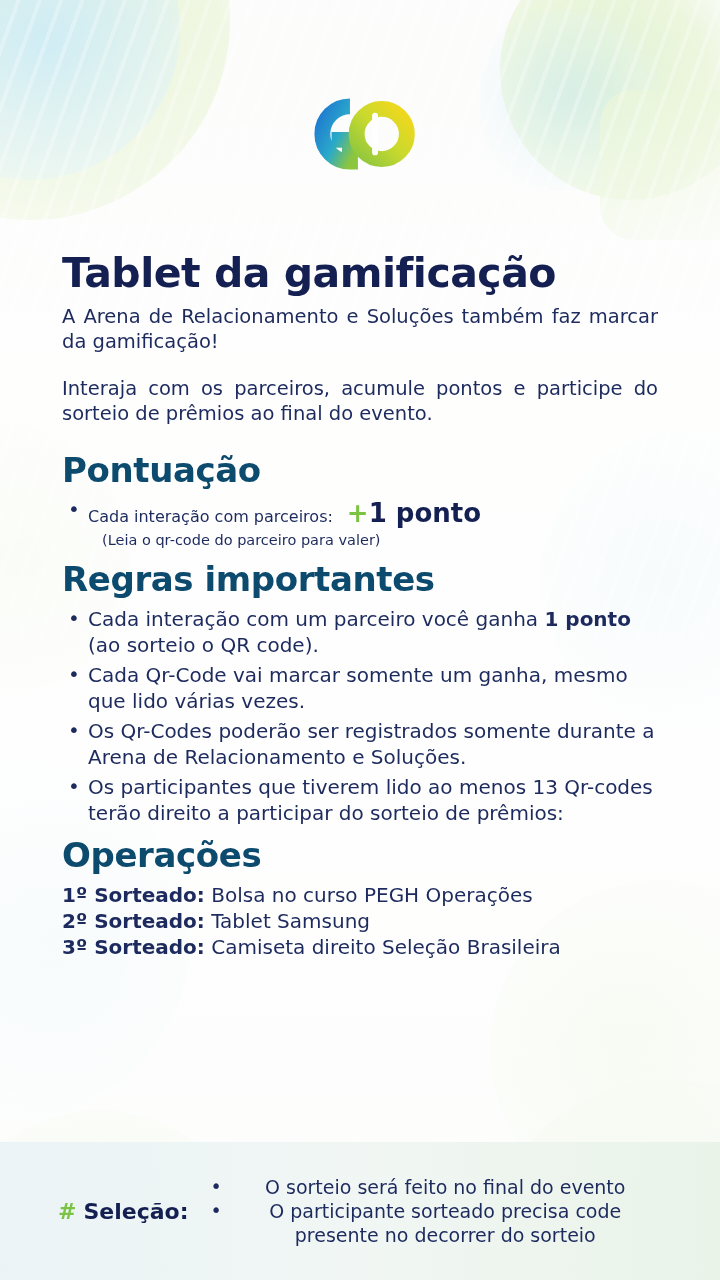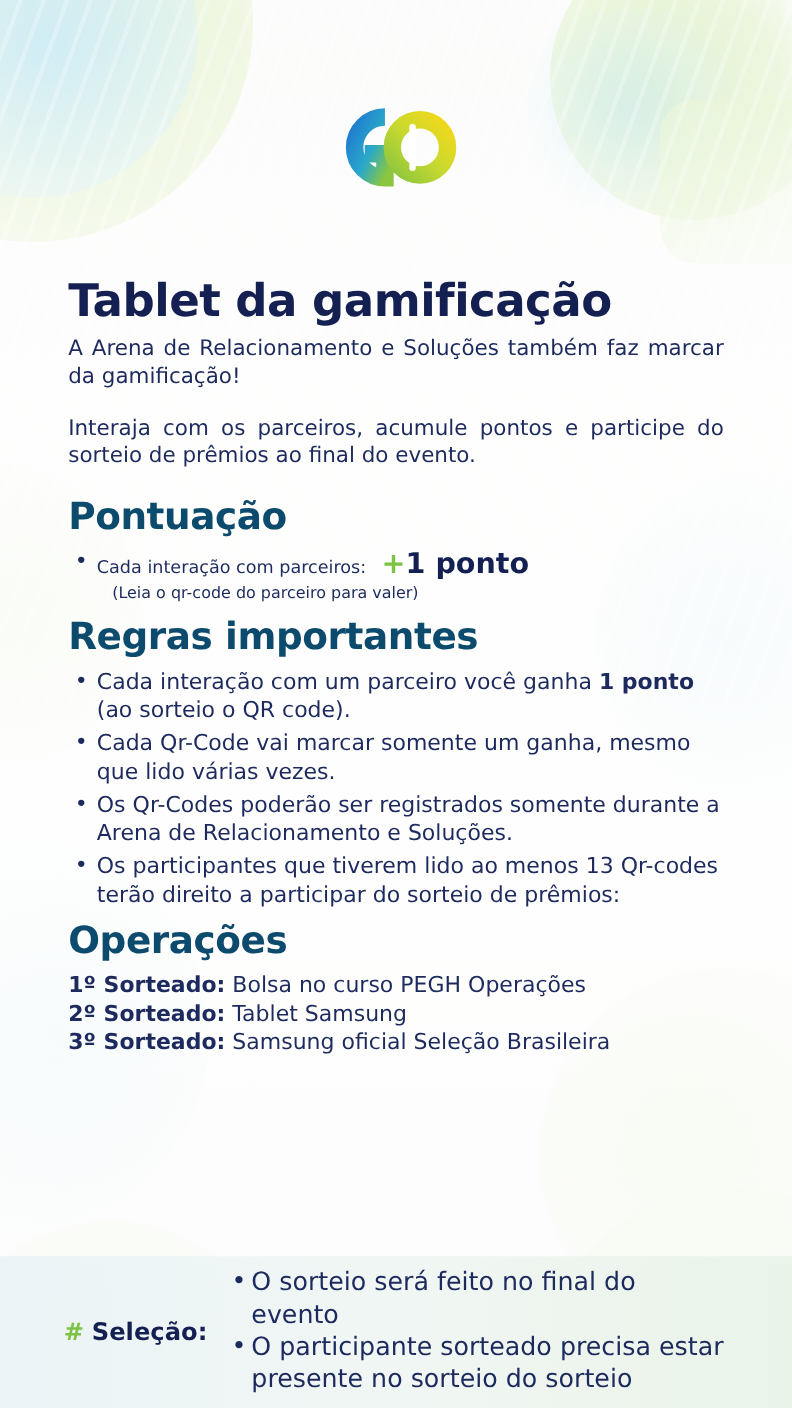--- a/index.html
+++ b/index.html
@@ -238,23 +238,24 @@
   }
   .hash { color: #7cc243; font-weight: bold; font-size: 22px; }
   .footer-list {
     list-style: none;
     margin: 0;
     padding: 0;
   }
   .footer-list li {
     position: relative;
     padding-left: 22px;
-    font-size: 23px;
+    font-size: 19px;
     line-height: 1.28;
     color: #1d2a5e;
+    text-align: center;
   }
   .footer-list li::before {
     content: "•";
     position: absolute;
     left: 4px;
     top: -1px;
     color: #1d2a5e;
   }
 </style>
 </head>
@@ -321,29 +322,29 @@
       <li><span>Cada interação com um parceiro você ganha </span><b>1 ponto</b><span> (ao sorteio o QR code).</span></li>
       <li><span>Cada Qr-Code vai marcar somente um ganha, mesmo que lido várias vezes.</span></li>
       <li><span>Os Qr-Codes poderão ser registrados somente durante a Arena de Relacionamento e Soluções.</span></li>
       <li><span>Os participantes que tiverem lido ao menos 13 Qr-codes terão direito a participar do sorteio de prêmios:</span></li>
     </ul>
 
     <h2 class="section tight">Operações</h2>
     <div class="prizes">
       <div class="prize-line"><b>1º Sorteado:</b> <span>Bolsa no curso PEGH Operações</span></div>
       <div class="prize-line"><b>2º Sorteado:</b> <span>Tablet Samsung</span></div>
-      <div class="prize-line"><b>3º Sorteado:</b> <span>Samsung oficial Seleção Brasileira</span></div>
+      <div class="prize-line"><b>3º Sorteado:</b> <span>Camiseta direito Seleção Brasileira</span></div>
     </div>
 
   </div>
 
   <div class="footer">
     <div class="footer-label">
       <span class="hash">#</span>
       <span>Seleção:</span>
     </div>
     <ul class="footer-list">
       <li>O sorteio será feito no final do evento</li>
-      <li>O participante sorteado precisa estar presente no sorteio do sorteio</li>
+      <li>O participante sorteado precisa code presente no decorrer do sorteio</li>
     </ul>
   </div>
 
 </div>
 
 </body></html>

